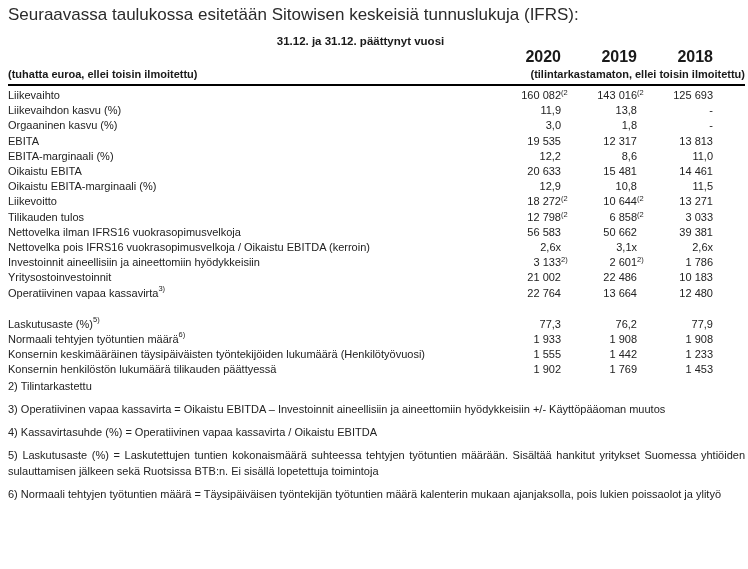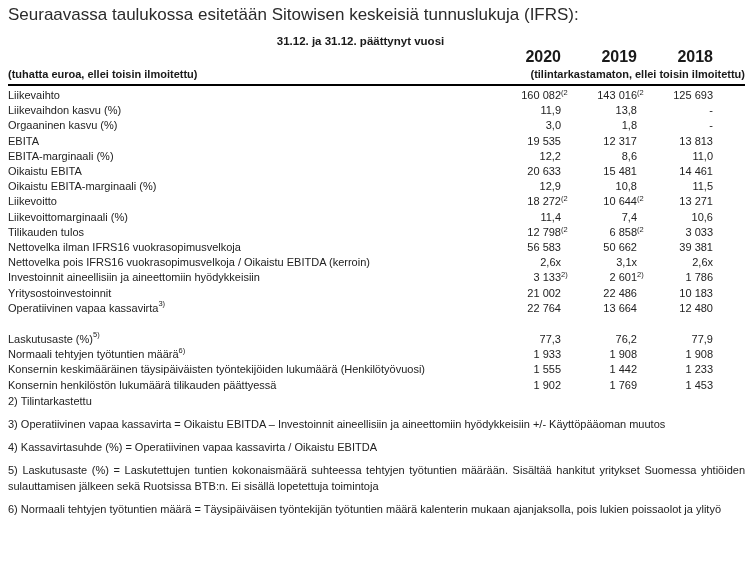--- a/index.html
+++ b/index.html
@@ -165,26 +165,20 @@
           <td class="num"><span>10,8</span></td>
           <td class="num"><span>11,5</span></td>
         </tr>
         <tr>
           <td class="lbl">Liikevoitto</td>
           <td class="num"><span>18 272</span><sup>(2</sup></td>
           <td class="num"><span>10 644</span><sup>(2</sup></td>
           <td class="num"><span>13 271</span></td>
         </tr>
         <tr>
-          <td class="lbl">Liikevoittomarginaali (%)</td>
-          <td class="num"><span>11,4</span></td>
-          <td class="num"><span>7,4</span></td>
-          <td class="num"><span>10,6</span></td>
-        </tr>
-        <tr>
           <td class="lbl">Tilikauden tulos</td>
           <td class="num"><span>12 798</span><sup>(2</sup></td>
           <td class="num"><span>6 858</span><sup>(2</sup></td>
           <td class="num"><span>3 033</span></td>
         </tr>
         <tr>
           <td class="lbl">Nettovelka ilman IFRS16 vuokrasopimusvelkoja</td>
           <td class="num"><span>56 583</span></td>
           <td class="num"><span>50 662</span></td>
           <td class="num"><span>39 381</span></td>

